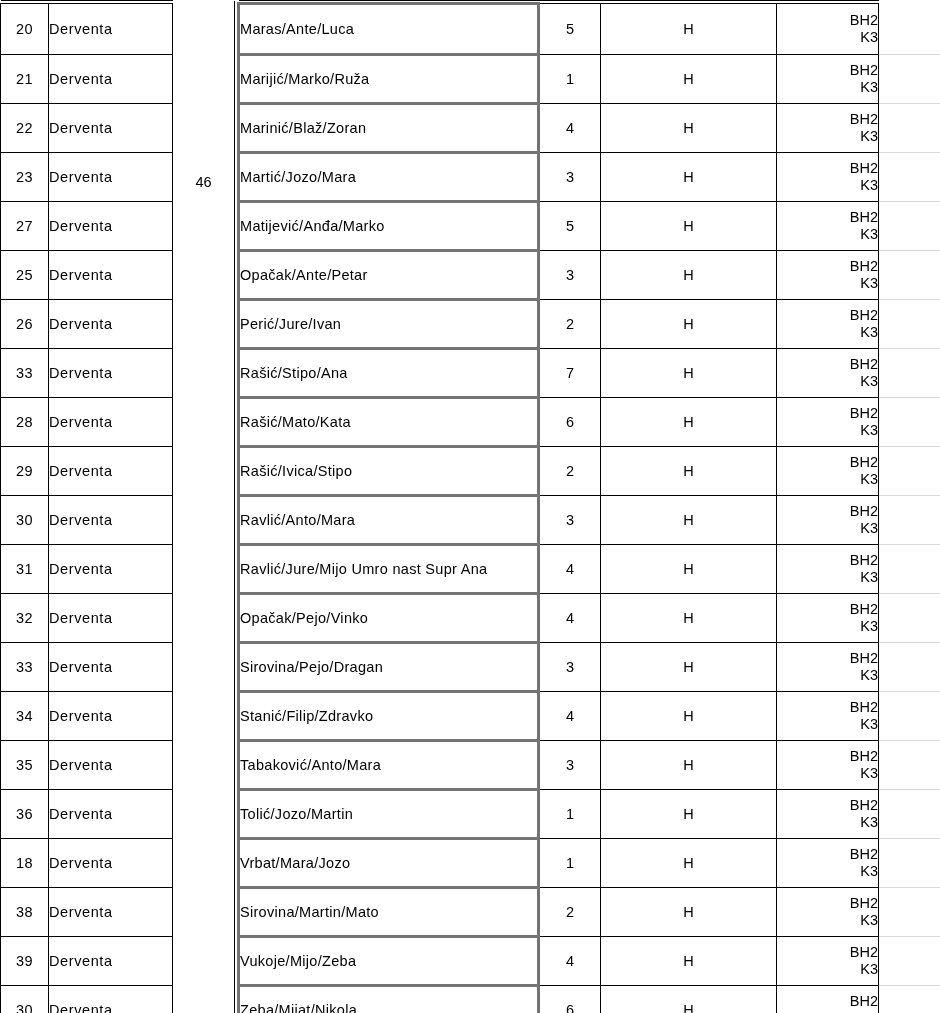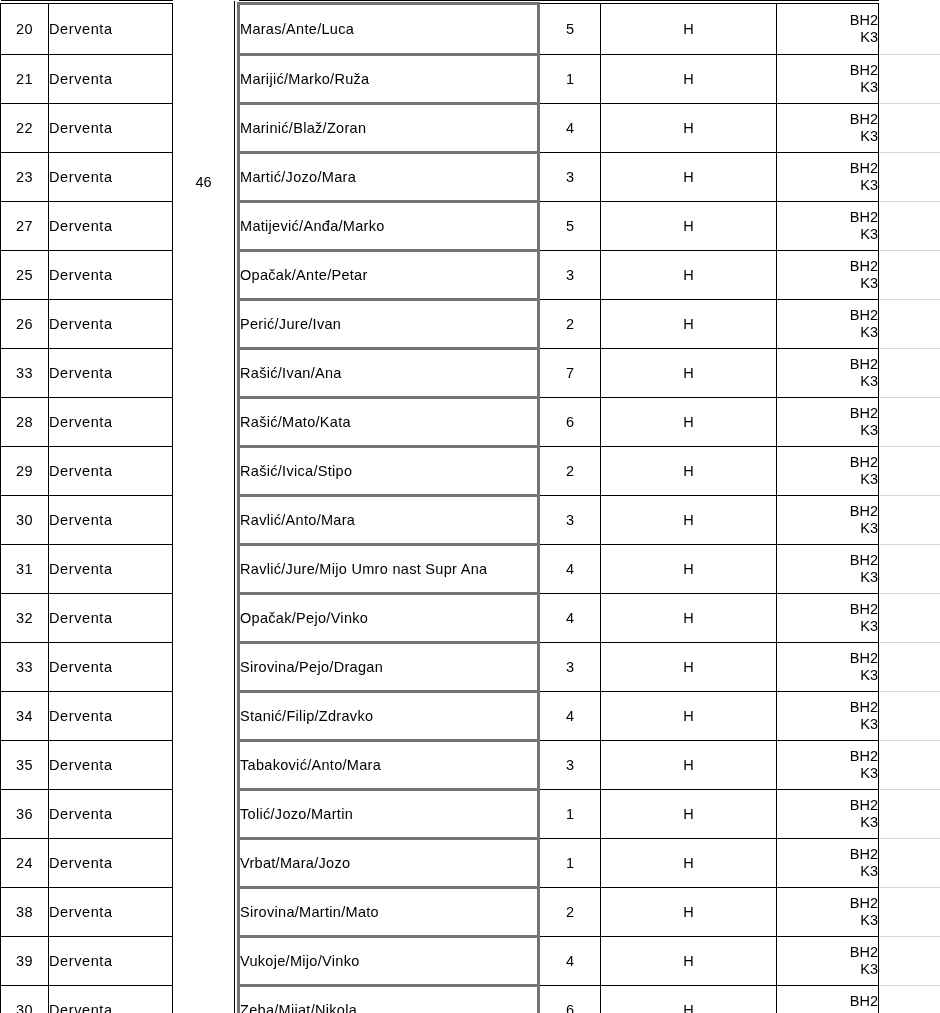--- a/index.html
+++ b/index.html
@@ -219,21 +219,21 @@
           <td class="cell-name">Perić/Jure/Ivan</td>
           <td class="cell-count">2</td>
           <td class="cell-letter">H</td>
           <td class="cell-code">BH2
 K3</td>
           <td class="cell-tail"></td>
         </tr>
         <tr class="row-tall">
           <td class="cell-num">33</td>
           <td class="cell-place">Derventa</td>
-          <td class="cell-name">Rašić/Ivan/Ana</td>
+          <td class="cell-name">Rašić/Stipo/Ana</td>
           <td class="cell-count">7</td>
           <td class="cell-letter">H</td>
           <td class="cell-code">BH2
 K3</td>
           <td class="cell-tail"></td>
         </tr>
         <tr class="row-tall">
           <td class="cell-num">28</td>
           <td class="cell-place">Derventa</td>
           <td class="cell-name">Rašić/Mato/Kata</td>
@@ -317,21 +317,21 @@
           <td class="cell-num">36</td>
           <td class="cell-place">Derventa</td>
           <td class="cell-name">Tolić/Jozo/Martin</td>
           <td class="cell-count">1</td>
           <td class="cell-letter">H</td>
           <td class="cell-code">BH2
 K3</td>
           <td class="cell-tail"></td>
         </tr>
         <tr class="row-tall">
-          <td class="cell-num">24</td>
+          <td class="cell-num">18</td>
           <td class="cell-place">Derventa</td>
           <td class="cell-name">Vrbat/Mara/Jozo</td>
           <td class="cell-count">1</td>
           <td class="cell-letter">H</td>
           <td class="cell-code">BH2
 K3</td>
           <td class="cell-tail"></td>
         </tr>
         <tr class="row-tall">
           <td class="cell-num">38</td>
@@ -339,21 +339,21 @@
           <td class="cell-name">Sirovina/Martin/Mato</td>
           <td class="cell-count">2</td>
           <td class="cell-letter">H</td>
           <td class="cell-code">BH2
 K3</td>
           <td class="cell-tail"></td>
         </tr>
         <tr class="row-tall">
           <td class="cell-num">39</td>
           <td class="cell-place">Derventa</td>
-          <td class="cell-name">Vukoje/Mijo/Vinko</td>
+          <td class="cell-name">Vukoje/Mijo/Zeba</td>
           <td class="cell-count">4</td>
           <td class="cell-letter">H</td>
           <td class="cell-code">BH2
 K3</td>
           <td class="cell-tail"></td>
         </tr>
         <tr class="row-tall">
           <td class="cell-num">30</td>
           <td class="cell-place">Derventa</td>
           <td class="cell-name">Zeba/Mijat/Nikola</td>

